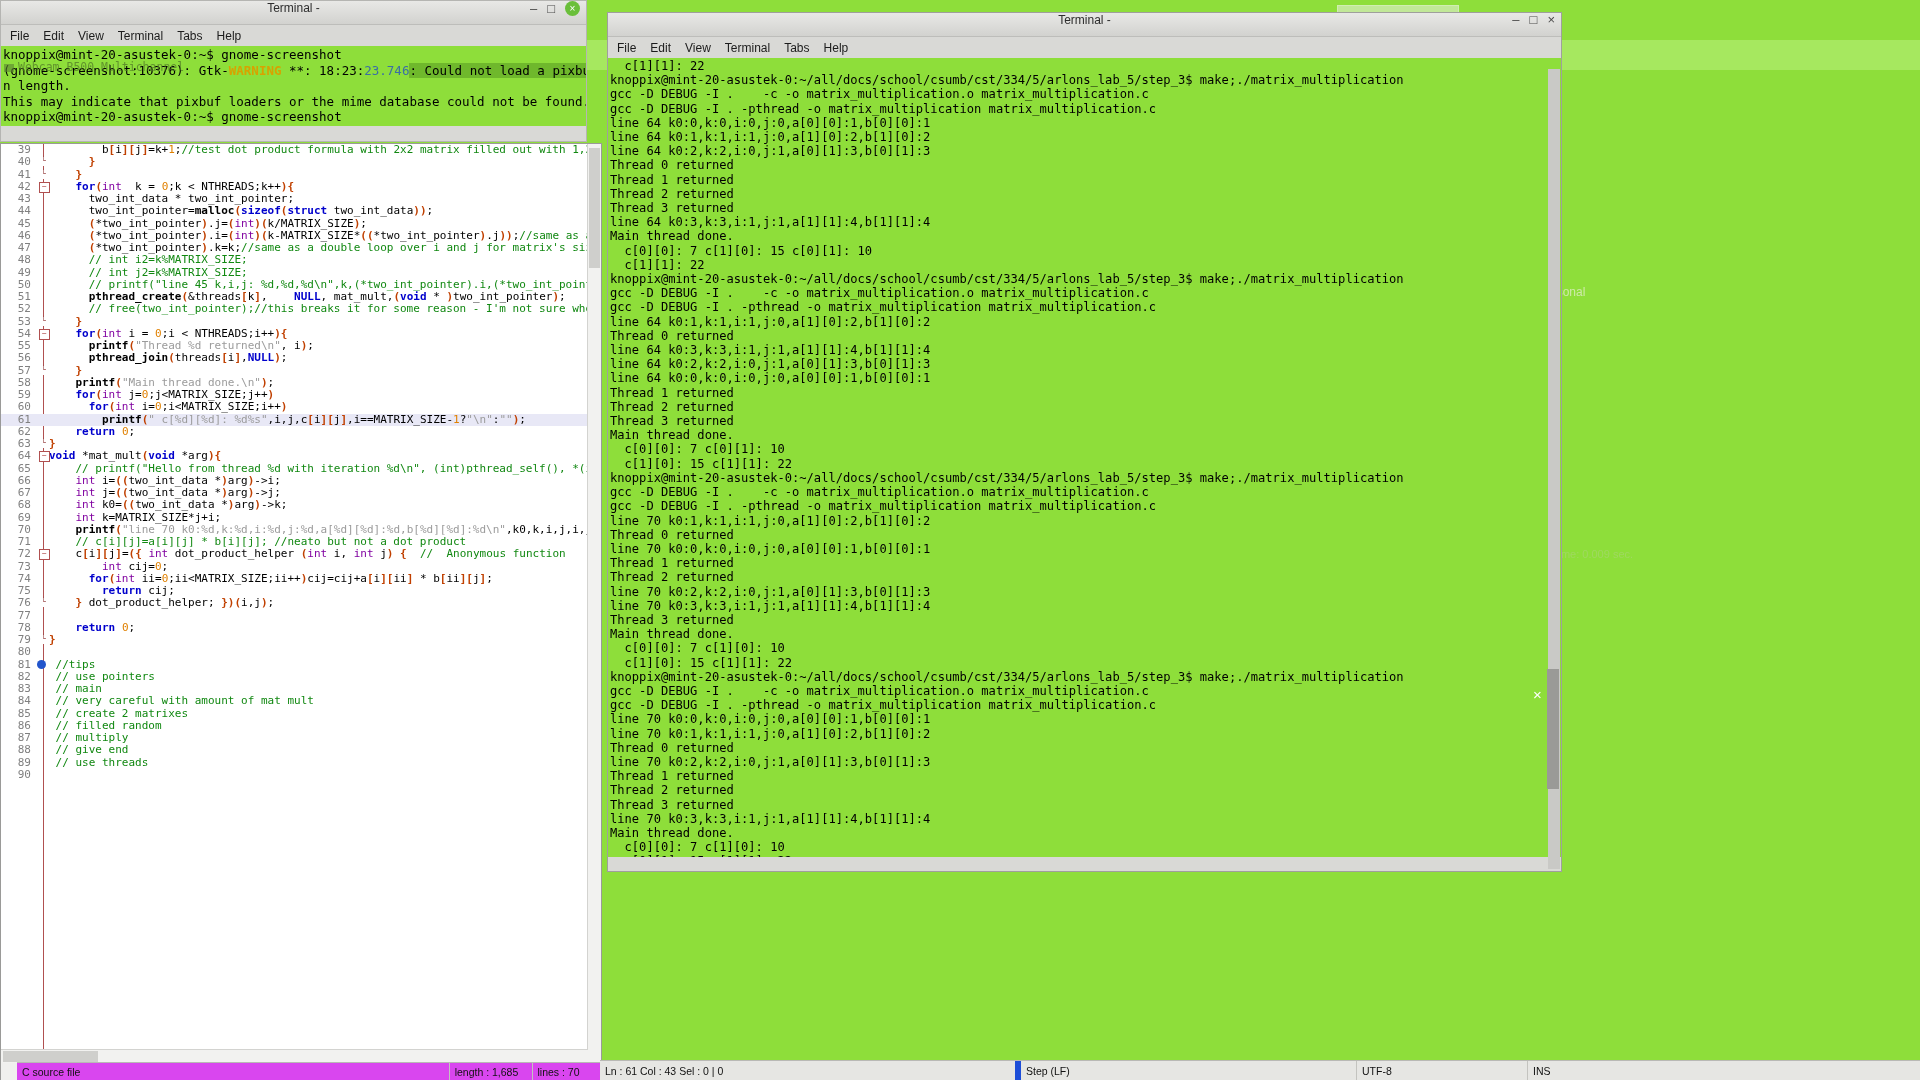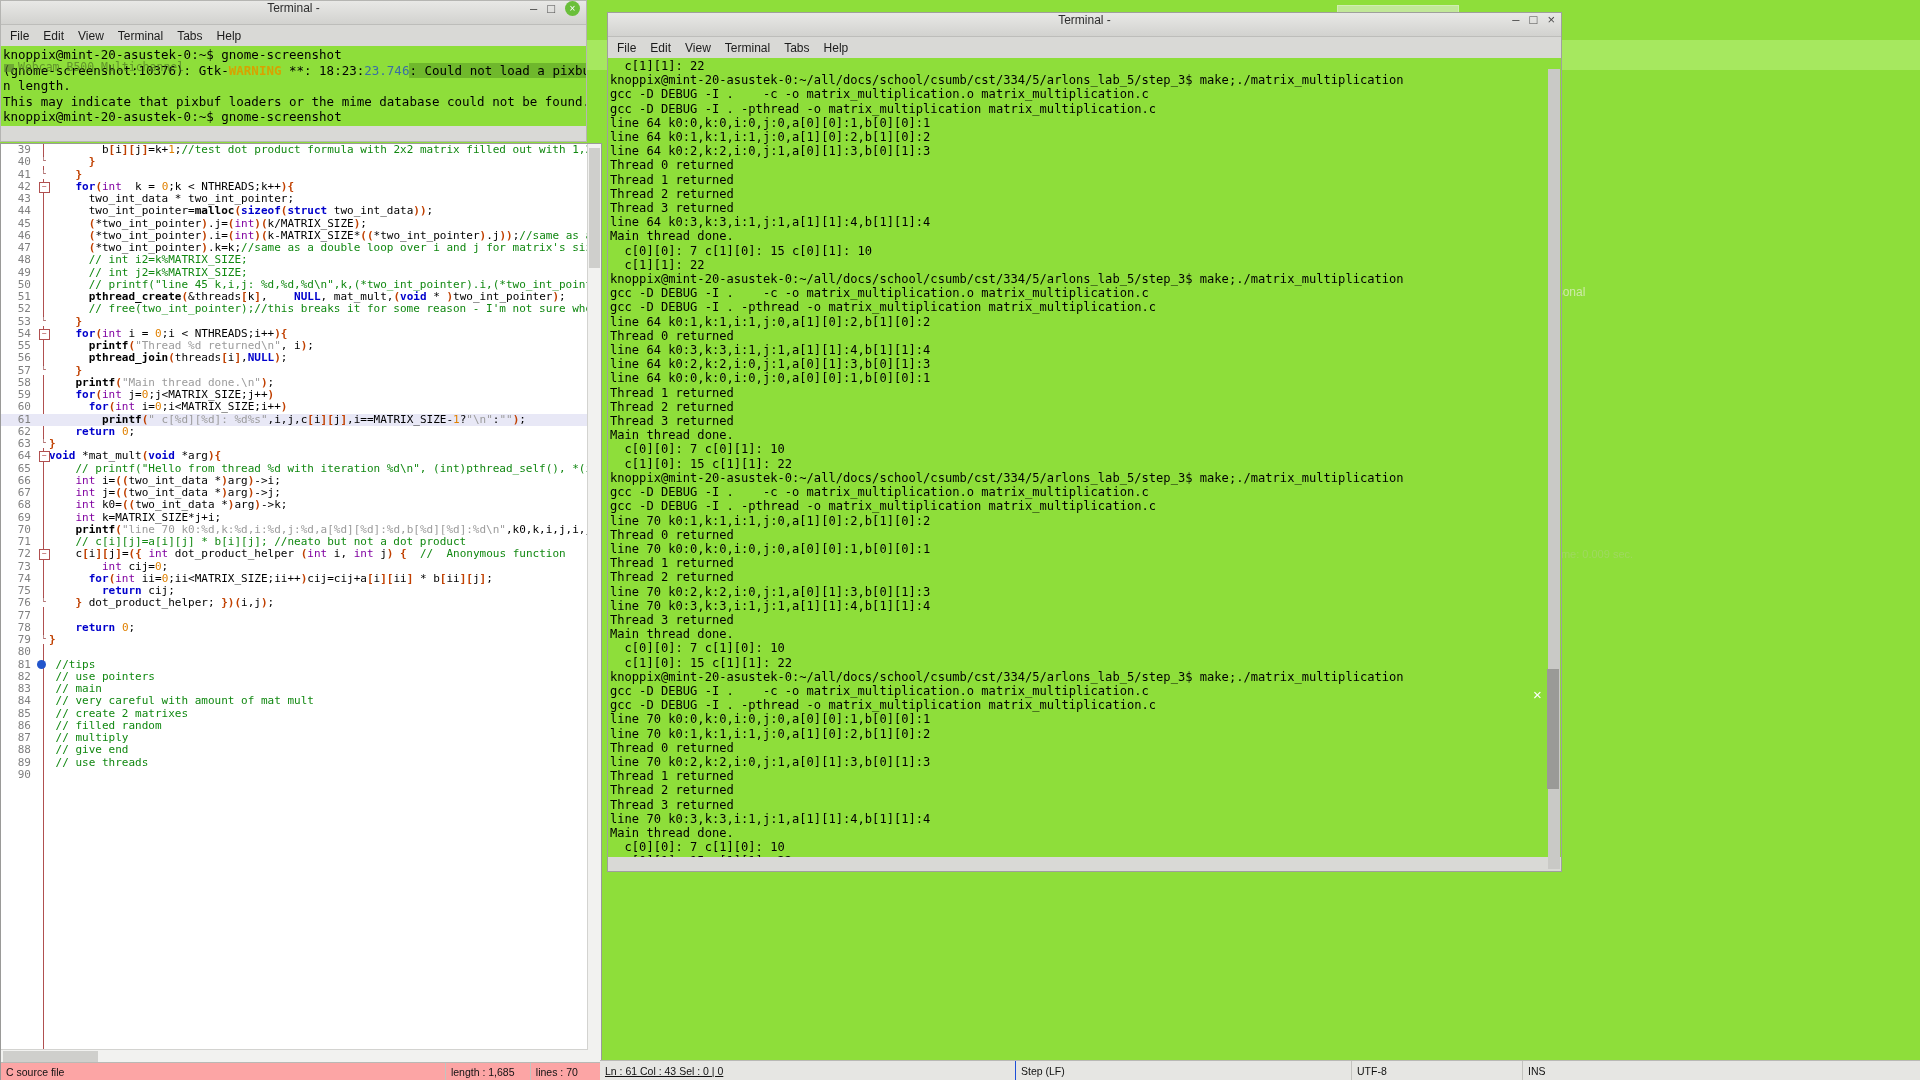--- a/index.html
+++ b/index.html
@@ -71,21 +71,21 @@
         background:#fff;color:#b05050;font-size:8px;line-height:8px;text-align:center;}
   .fold.dash{border:none;color:#9b4a4a;}
   .vline{position:absolute;left:42px;top:0;bottom:0;width:1px;background:#b05050;}
   .k{color:#0000cc;font-weight:bold;}     
   .t{color:#8000a0;}                      
   .n{color:#e08000;}                      
   .s{color:#9b9b9b;}                      
   .c{color:#118811;}                      
   .o{color:#000;font-weight:bold;}        
   .br{color:#c04000;font-weight:bold;}
-  .npp-status{position:absolute;left:0;right:0;bottom:0;height:18px;background:#fca5a5;
+  .npp-status{position:absolute;left:16px;right:0;bottom:0;height:18px;background:#d946ef;
               border-top:1px solid #b9b9b5;display:flex;align-items:center;font-size:10.5px;color:#111;}
   .npp-status div{padding:0 5px;border-right:1px solid #c3c3bf;height:100%;display:flex;align-items:center;}
   .bpdot{position:absolute;left:36px;top:1px;width:9px;height:9px;border-radius:50%;background:#2255cc;}
   .vscroll{position:absolute;right:0;top:0;bottom:0;width:13px;background:#f2f2f0;border-left:1px solid #d3d3d0;}
   .vthumb{position:absolute;right:1px;top:4px;width:11px;height:120px;background:#cfcfcc;}
   .hscroll{position:absolute;left:0;right:13px;bottom:18px;height:13px;background:#f2f2f0;border-top:1px solid #d3d3d0;}
   .hthumb{position:absolute;left:2px;top:1px;width:95px;height:11px;background:#cfcfcc;}
   
   #term-right{position:absolute;left:607px;top:12px;width:953px;height:858px;
               background:#d9d9d6;border:1px solid #9f9f9c;}
@@ -262,21 +262,21 @@
   </div>
 
   <div class="npp-status">
     <div style="width:440px;">C source file</div>
     <div style="width:75px;">length : 1,685</div>
     <div style="width:60px;">lines : 70</div>
   </div>
 </div>
 
 <div style="position:absolute;left:600px;bottom:0;width:1320px;height:19px;background:#e6e6e3;border-top:1px solid #b9b9b5;display:flex;align-items:center;font-size:10.5px;color:#111;">
-  <div style="width:410px;padding-left:5px;border-right:1px solid #1d4ed8;height:100%;display:flex;align-items:center;text-decoration:underline;">Ln : 61   Col : 43   Sel : 0 | 0</div>
+  <div style="width:410px;padding-left:5px;border-right:6px solid #1d4ed8;height:100%;display:flex;align-items:center;">Ln : 61   Col : 43   Sel : 0 | 0</div>
   <div style="width:330px;padding-left:5px;border-right:1px solid #c3c3bf;height:100%;display:flex;align-items:center;">Step (LF)</div>
   <div style="width:165px;padding-left:5px;border-right:1px solid #c3c3bf;height:100%;display:flex;align-items:center;">UTF-8</div>
   <div style="padding-left:5px;height:100%;display:flex;align-items:center;">INS</div>
 </div>
 
 <div id="term-right">
   <div class="tbar">
     <span class="ttl">Terminal -</span>
     <span class="tbtns">
       <span class="tbtn">–</span>

